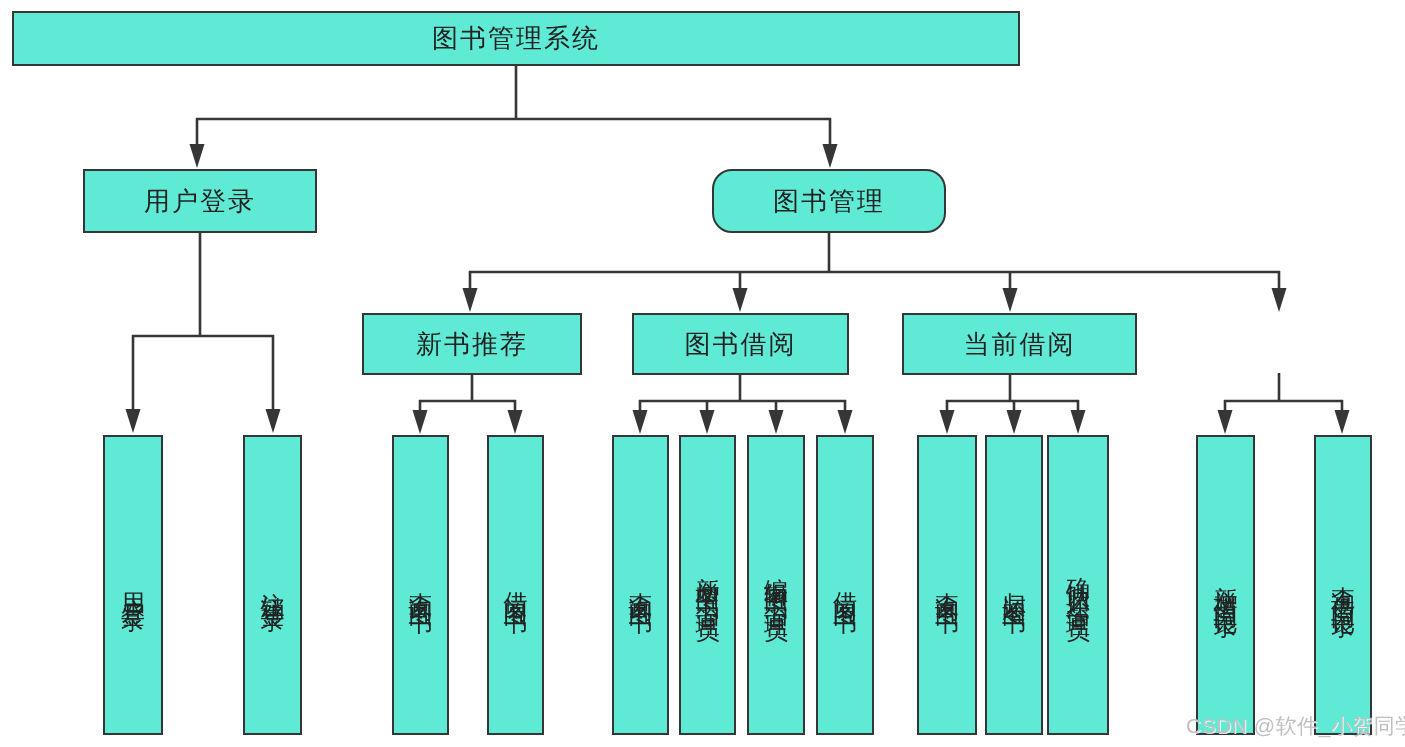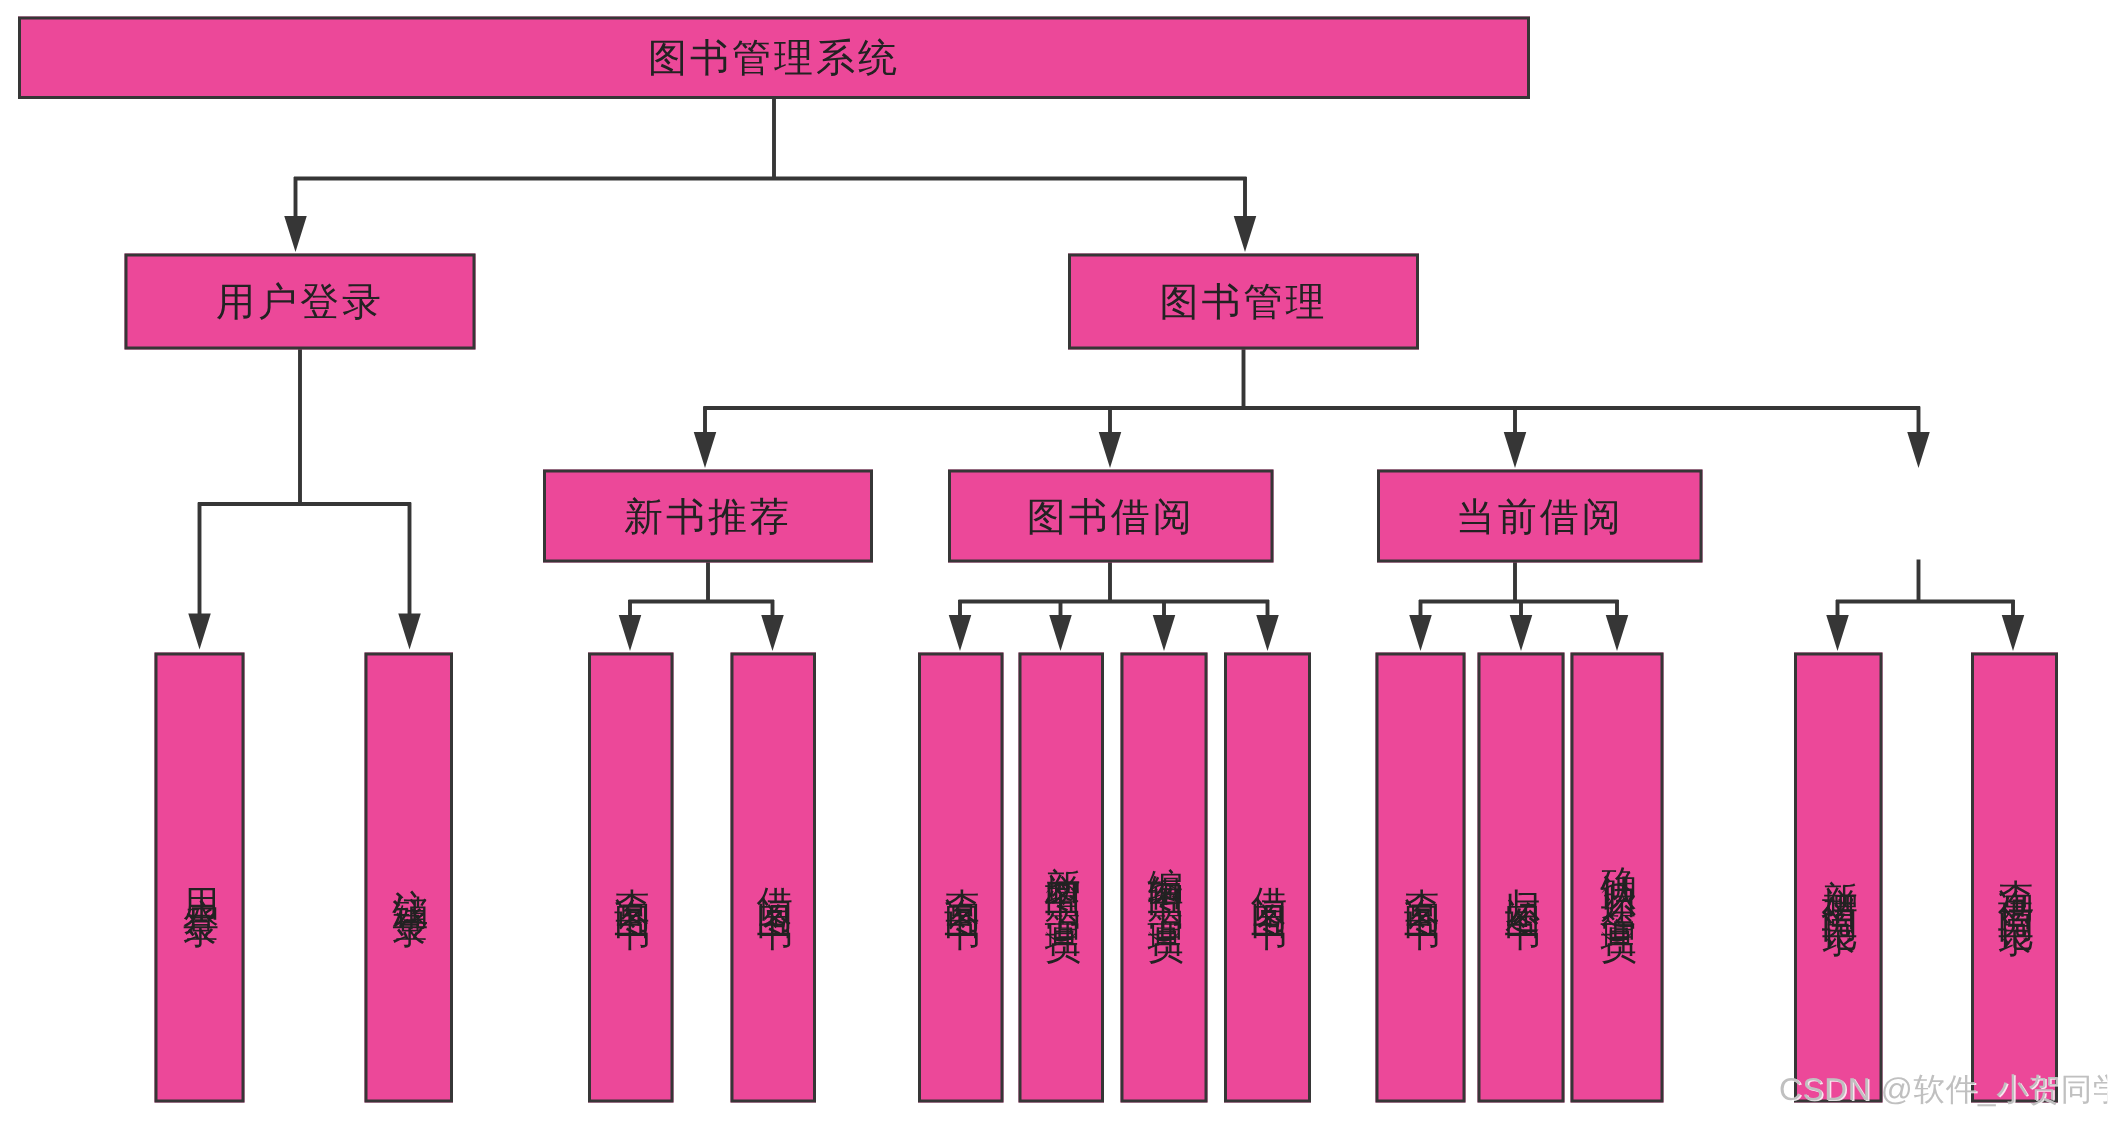--- a/index.html
+++ b/index.html
@@ -8,21 +8,21 @@
     width:1405px;height:747px;
     background:#ffffff;
     font-family:"Liberation Sans","DejaVu Sans",sans-serif;
     overflow:hidden;
   }
   .connectors{position:absolute;left:0;top:0;z-index:1;}
   .box{
     position:absolute;
     box-sizing:border-box;
     border:2.5px solid #363636;
-    background:#ec4899;
+    background:#5eead4;
     display:flex;align-items:center;justify-content:center;
     color:#222222;
     z-index:2;
   }
   .hbox{font-size:26px;letter-spacing:2px;}
   .root{left:12px;top:11px;width:1008px;height:55px;}
   .lvl2{top:169px;height:64px;}
   .lvl3{top:313px;height:62px;}
   .leaf{top:435px;height:300px;}
   .vtext{
@@ -114,31 +114,31 @@
     <polygon points="1334.5,410 1349.5,410 1342,434"></polygon>
   </svg>
 
   <div class="box hbox root">
     <span>图书管理系统</span>
   </div>
 
   <div class="box hbox lvl2" style="left:83px;width:234px;">
     <span>用户登录</span>
   </div>
-  <div class="box hbox lvl2" style="left:712px;width:234px;">
+  <div class="box hbox lvl2" style="left:712px;width:234px;border-radius:20px;">
     <span>图书管理</span>
   </div>
 
   <div class="box hbox lvl3" style="left:362px;width:220px;">
     <span>新书推荐</span>
   </div>
   <div class="box hbox lvl3" style="left:632px;width:217px;">
     <span>图书借阅</span>
   </div>
-  <div class="box hbox lvl3" style="left:902px;width:217px;margin-left:16px;">
+  <div class="box hbox lvl3" style="left:902px;width:235px;">
     <span>当前借阅</span>
   </div>
 
   <div class="box leaf" style="left:103px;width:60px;">
     <span class="vtext">用户登录</span>
   </div>
   <div class="box leaf" style="left:243px;width:59px;">
     <span class="vtext">注销登录</span>
   </div>
   <div class="box leaf" style="left:392px;width:57px;">

